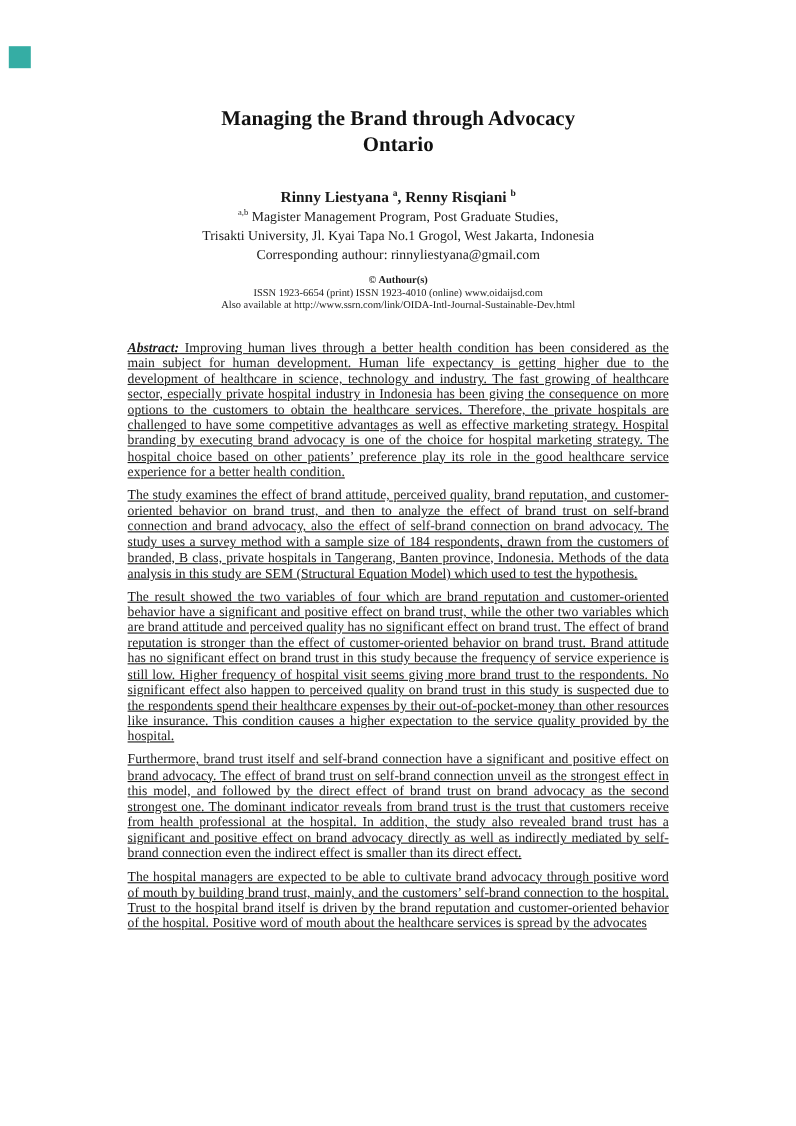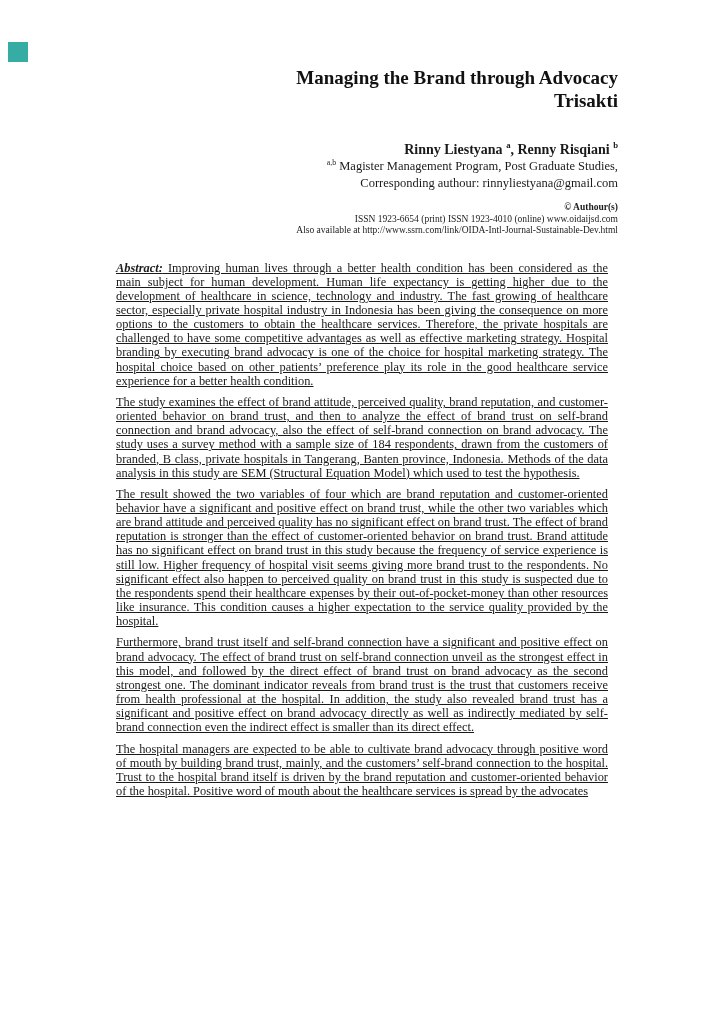--- a/index.html
+++ b/index.html
@@ -20,22 +20,22 @@
     position: absolute;
     left: 8px;
     top: 42px;
     width: 20px;
     height: 20px;
     background: #35ada4;
   }
   .header {
     width: 512px;
     margin: 0 auto;
-    padding-top: 66px;
-    text-align: right;
+    padding-top: 97px;
+    text-align: center;
   }
   .title-line {
     font-size: 19px;
     font-weight: bold;
     line-height: 23px;
     color: #111111;
   }
   .byline {
     margin-top: 29px;
     font-size: 14px;
@@ -78,27 +78,28 @@
 </head>
 <body>
 
 <div class="page">
 
   <div class="marker"></div>
 
   <div class="header">
     <div>
       <div class="title-line">Managing the Brand through Advocacy</div>
-      <div class="title-line">Trisakti</div>
+      <div class="title-line">Ontario</div>
     </div>
 
     <div class="byline"><span>Rinny Liestyana</span> <sup>a</sup><span>, </span><span>Renny Risqiani</span> <sup>b</sup></div>
 
     <div class="affiliation">
       <div><sup>a,b</sup><span> Magister Management Program, Post Graduate Studies,</span></div>
+      <div>Trisakti University, Jl. Kyai Tapa No.1 Grogol, West Jakarta, Indonesia</div>
       <div>Corresponding authour:  rinnyliestyana@gmail.com</div>
     </div>
 
     <div class="publisher">
       <div class="copyright">© Authour(s)</div>
       <div>ISSN 1923-6654 (print) ISSN 1923-4010 (online) www.oidaijsd.com</div>
       <div>Also available at http://www.ssrn.com/link/OIDA-Intl-Journal-Sustainable-Dev.html</div>
     </div>
   </div>
 

